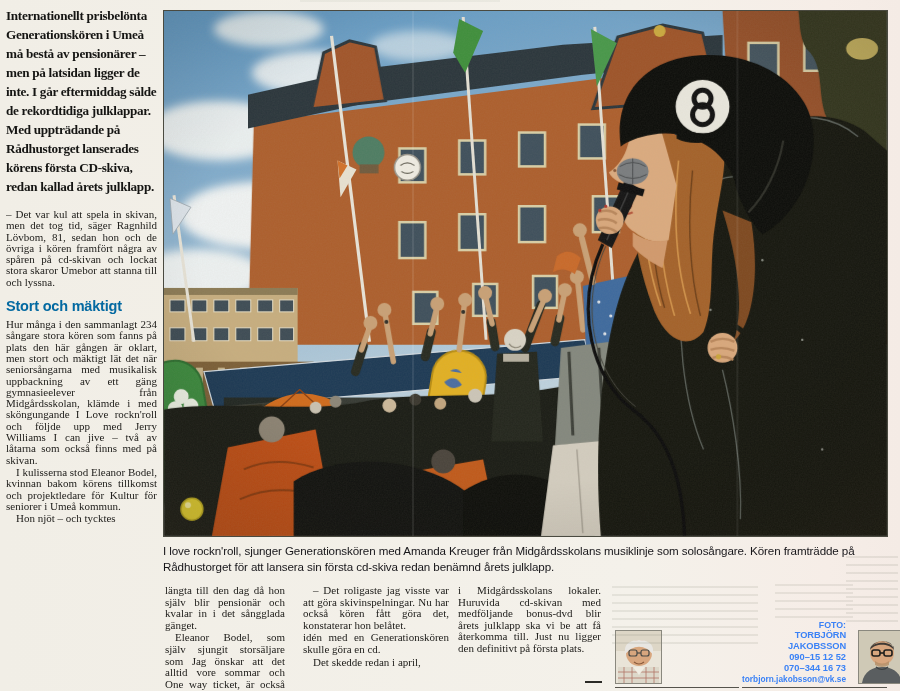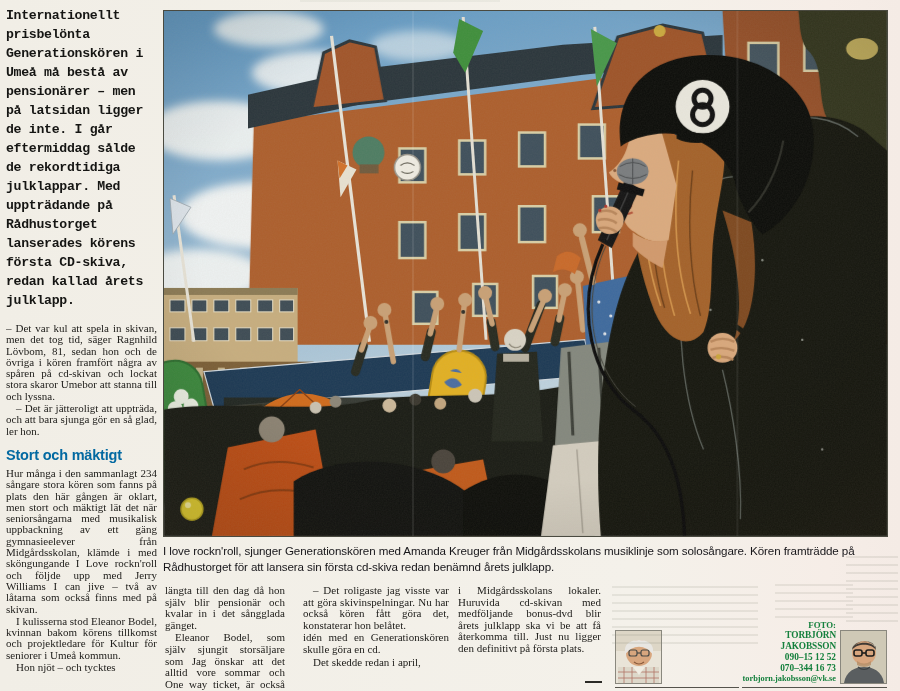--- a/index.html
+++ b/index.html
@@ -4,21 +4,21 @@
 <style>
   html,body{margin:0;padding:0;}
   body{
     width:900px;height:691px;position:relative;overflow:hidden;
     background:linear-gradient(90deg,#f1eee6 0%,#f4f1ea 70%,#f6ede7 92%,#f4ebe5 100%);
     font-family:"Liberation Serif",serif;color:#1d1c1a;
   }
   
   .left-col{position:absolute;left:6px;top:6px;width:151px;height:685px;overflow:hidden;}
   .lead{
-    font-family:Liberation Mono, monospace;font-weight:bold;
+    font-family:Liberation Serif, serif;font-weight:bold;
     font-size:13.2px;line-height:19px;letter-spacing:-0.3px;
     text-align:left;margin:0 0 13px 0;color:#151513;
   }
   .bodytext{font-size:11px;line-height:11.3px;text-align:justify;margin:0;color:#22211e;}
   .bodytext.indent{text-indent:10px;}
   .bodytext + .bodytext{margin-top:1px;}
   .subhead{
     font-family:"Liberation Sans",sans-serif;font-weight:bold;
     font-size:14.5px;letter-spacing:-0.2px;margin:10px 0 5px 0;color:#0369a1;
   }
@@ -38,42 +38,41 @@
   .bcol .bodytext{font-size:11px;line-height:11.6px;}
   .bcol2{left:165px;width:120px;}
   .bcol3{left:303px;width:146px;}
   .bcol4{left:458px;width:143px;}
   .endmark{position:absolute;left:585px;top:681px;width:17px;height:2px;background:#2b2a26;}
   
   .credit{position:absolute;display:flex;align-items:flex-end;border-bottom:1.3px solid #55534c;padding-bottom:3px;}
   .credit-a{left:615px;top:630px;width:124px;}
   .credit-b{left:742px;top:620px;width:145px;}
   .credit-text{
-    flex:1;text-align:right;padding-right:4px;
-    font-family:Liberation Serif, serif;font-weight:bold;color:#15803d;
+    flex:1;text-align:right;padding-right:12px;
+    font-family:Liberation Sans, sans-serif;font-weight:bold;color:#3b82f6;
   }
   .credit-text .cname{font-size:9.3px;letter-spacing:-0.1px;line-height:11px;}
   .credit-text .cfoto{font-size:8.8px;line-height:10px;}
   .credit-text .cphone{font-size:9.3px;line-height:11px;}
   .credit-text .cmail{font-size:8.3px;line-height:10px;}
   .portrait{width:45px;height:52px;border:1px solid #8a887e;background:#e7e2d6;flex:0 0 auto;}
   .portrait svg{display:block;width:100%;height:100%;}
   
   .ghost{
     position:absolute;opacity:0.5;filter:blur(0.7px);
     background:repeating-linear-gradient(180deg,rgba(125,128,112,0.28) 0 2px,rgba(0,0,0,0) 2px 8px);
   }
 </style>
 </head>
 <body>
 
 <div class="left-col">
   <p class="lead">Internationellt prisbelönta Generationskören i Umeå må bestå av pensionärer – men på latsidan ligger de inte. I går eftermiddag sålde de rekordtidiga julklappar. Med uppträdande på Rådhustorget lanserades körens första CD-skiva, redan kallad årets julklapp.</p>
   <p class="bodytext">– Det var kul att spela in skivan, men det tog tid, säger Ragnhild Lövbom, 81, sedan hon och de övriga i kören framfört några av spåren på cd-skivan och lockat stora skaror Umebor att stanna till och lyssna.</p>
-  <p class="bodytext indent">– Det är jätteroligt att uppträda, och att bara sjunga gör en så glad, ler hon.</p>
   <h2 class="subhead">Stort och mäktigt</h2>
   <p class="bodytext">Hur många i den sammanlagt 234 sångare stora kören som fanns på plats den här gången är oklart, men stort och mäktigt lät det när seniorsångarna med musikalisk uppbackning av ett gäng gymnasieelever från Midgårdsskolan, klämde i med sköngungande I Love rockn'roll och följde upp med Jerry Williams I can jive – två av låtarna som också finns med på skivan.</p>
   <p class="bodytext indent">I kulisserna stod Eleanor Bodel, kvinnan bakom körens tillkomst och projektledare för Kultur för seniorer i Umeå kommun.</p>
   <p class="bodytext indent">Hon njöt – och tycktes</p>
 </div>
 
 <div class="photo-wrap">
 <svg viewBox="0 0 725 527" preserveAspectRatio="none">
   <defs>
     <linearGradient id="sky" x1="0" y1="0" x2="0.25" y2="1">

